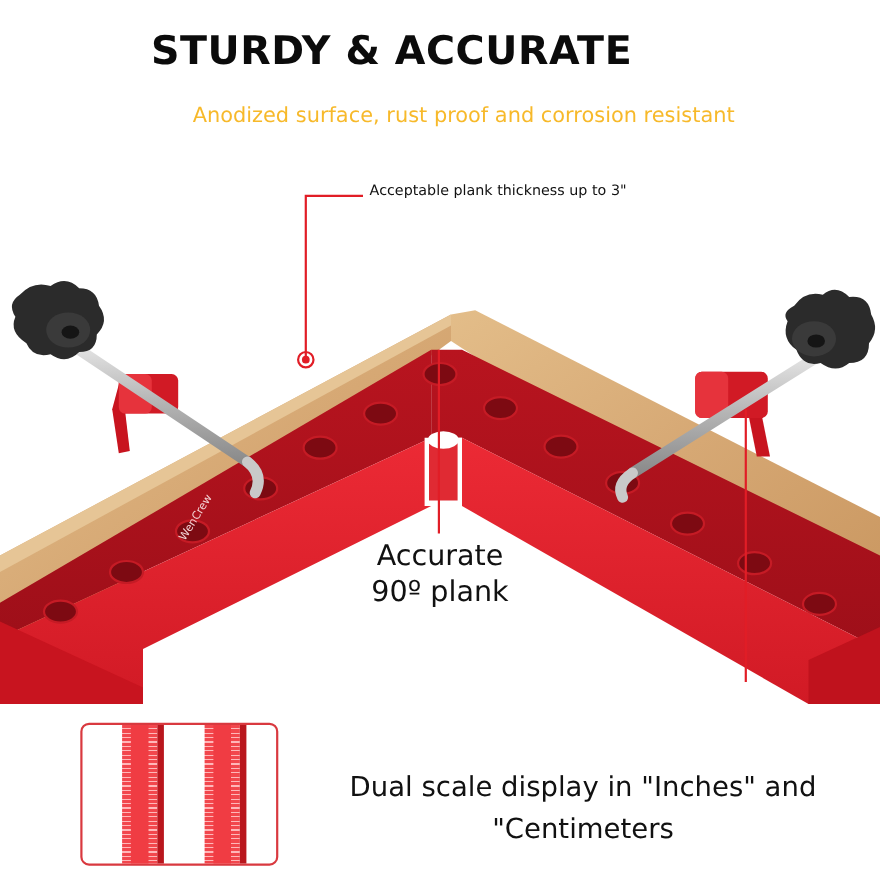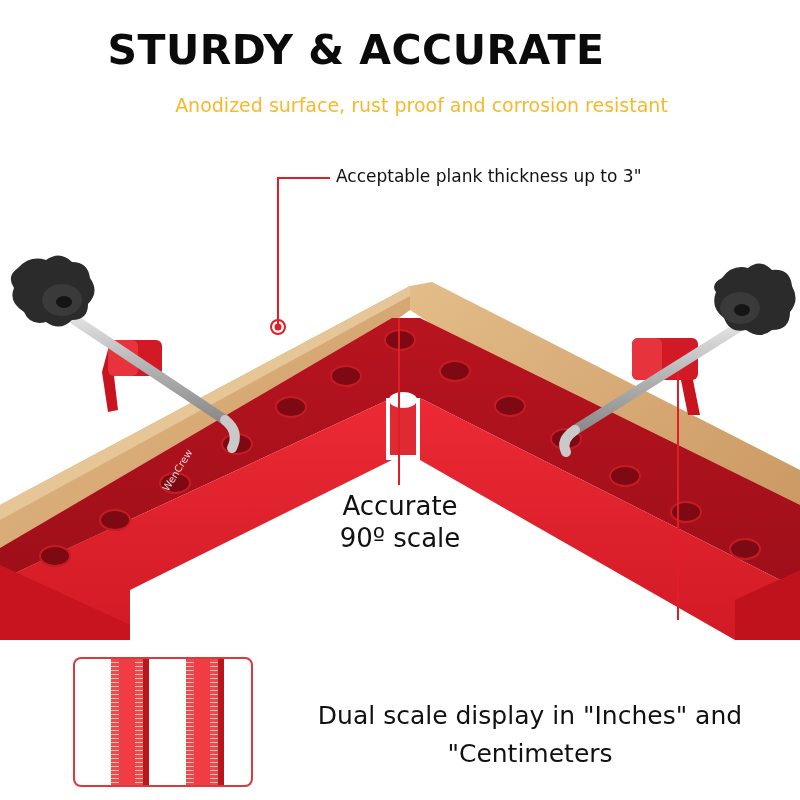--- a/index.html
+++ b/index.html
@@ -1,34 +1,34 @@
 <!DOCTYPE html>
 <html><head>
 <meta charset="utf-8">
 <style>
   * { box-sizing: border-box; margin: 0; padding: 0; }
   html, body { width: 800px; height: 800px; background: #ffffff; overflow: hidden; }
   body { position: relative; font-family: "DejaVu Sans", sans-serif; }
 
   .headline {
     position: absolute; left: 0; top: 26px; width: 712px; text-align: center;
-    font-family: "DejaVu Sans", sans-serif; font-weight: 700; font-size: 41px;
+    font-family: "DejaVu Sans", sans-serif; font-weight: 700; font-size: 36px;
     color: #0b0b0b; letter-spacing: 0.5px;
   }
   .subhead {
     position: absolute; left: 0; top: 94px; width: 843px; text-align: center;
     font-family: "DejaVu Sans", sans-serif; font-size: 19px; color: #f7b92a;
   }
 
   .product-art { position: absolute; left: 0; top: 0; width: 800px; height: 800px; }
 
   .callout-text {
     position: absolute; font-family: "DejaVu Sans", sans-serif; color: #111;
   }
-  .callout-thickness { left: 336px; top: 166px; font-size: 17px; }
+  .callout-thickness { left: 336px; top: 166px; font-size: 13px; }
   .callout-angle {
     left: 300px; top: 490px; width: 200px; text-align: center;
     font-size: 26px; line-height: 32px;
   }
   .callout-scale {
     left: 270px; top: 697px; width: 520px; text-align: center;
     font-size: 25px; line-height: 38px;
   }
 
   .scale-inset {
@@ -151,21 +151,21 @@
   <circle cx="278" cy="327" r="7" fill="none" stroke="#e11d26" stroke-width="2"></circle>
   <circle cx="278" cy="327" r="3.5" fill="#e11d26"></circle>
   <line x1="399" y1="318" x2="399" y2="485" stroke="#e11d26" stroke-width="2"></line>
   <line x1="678" y1="372" x2="678" y2="620" stroke="#e11d26" stroke-width="2"></line>
 </svg>
 
 <div class="callout-text callout-thickness">Acceptable plank thickness up to 3"</div>
 
 <div class="callout-text callout-angle">
   <div>Accurate</div>
-  <div>90º scale</div>
+  <div>90º plank</div>
 </div>
 
 <div class="scale-inset">
   <div class="ruler" style="left:36px"></div>
   <div class="ruler-edge" style="left:68px"></div>
   <div class="ruler" style="left:111px"></div>
   <div class="ruler-edge" style="left:143px"></div>
 </div>
 
 <div class="callout-text callout-scale">

